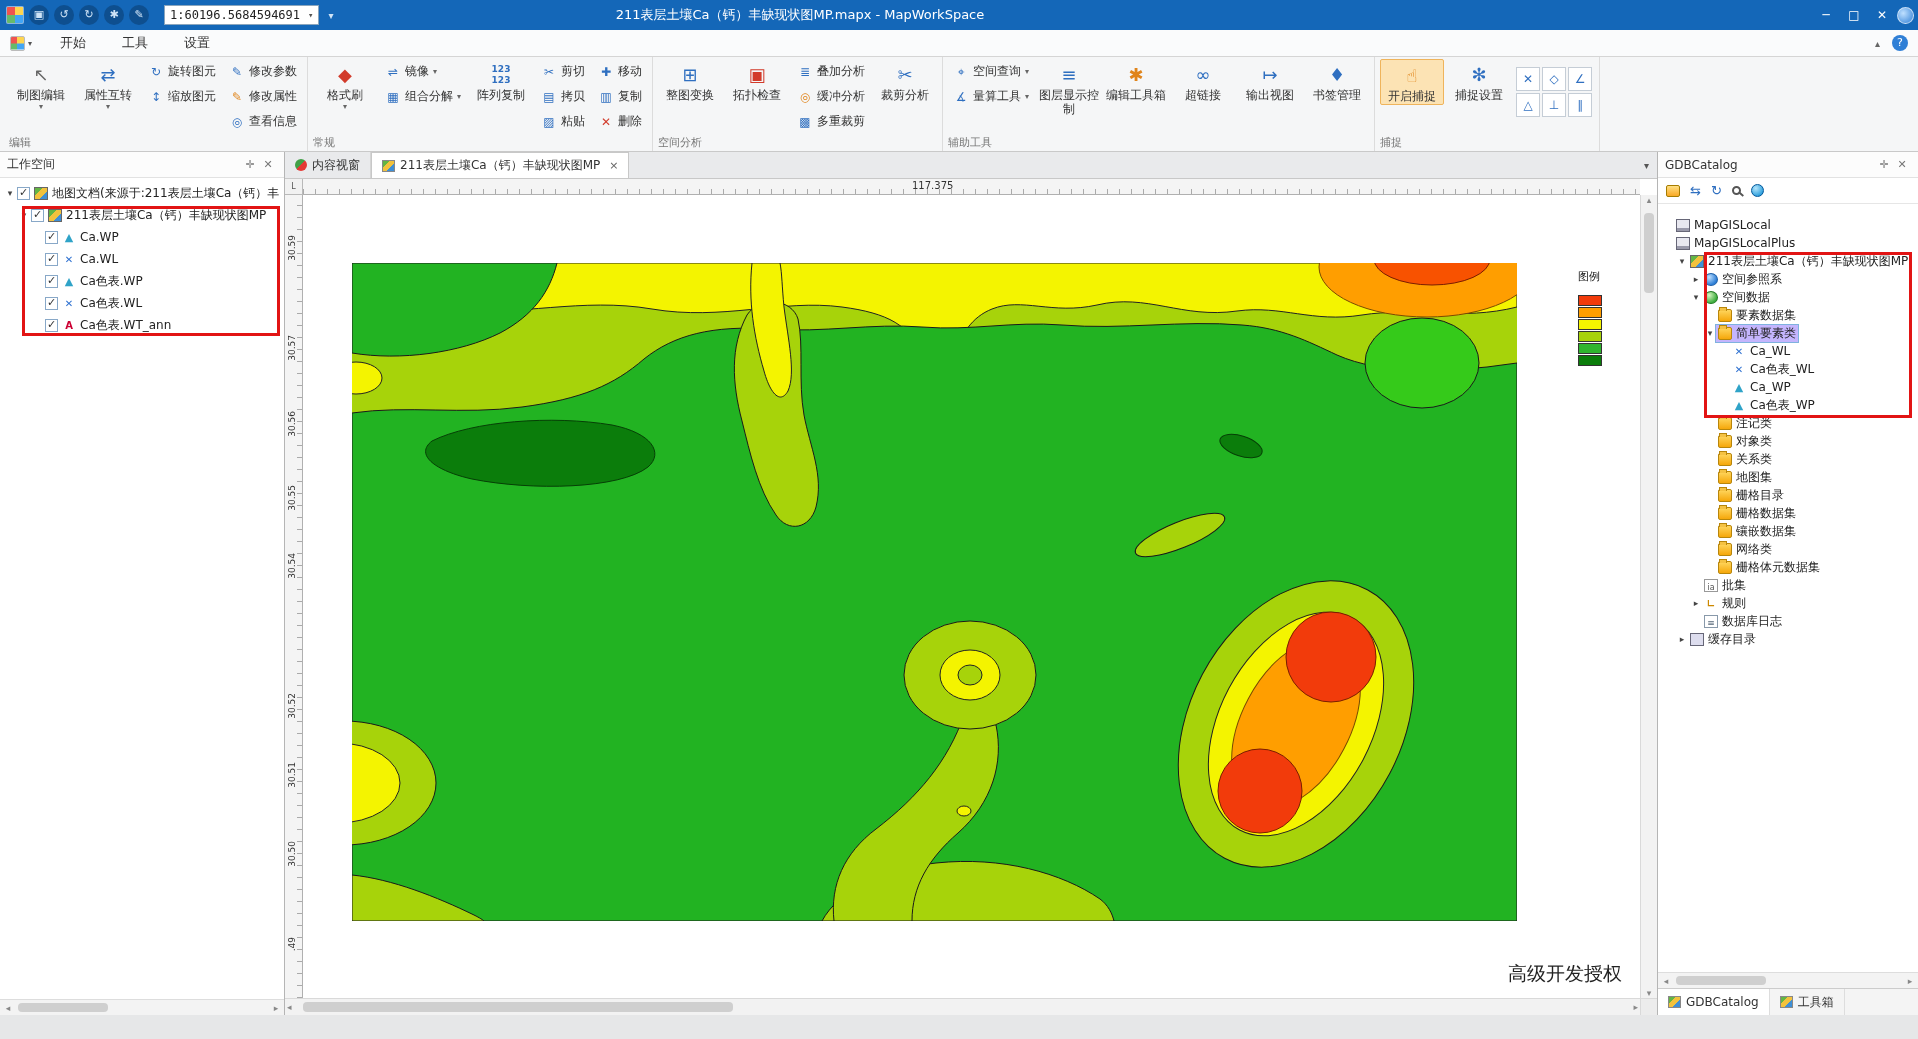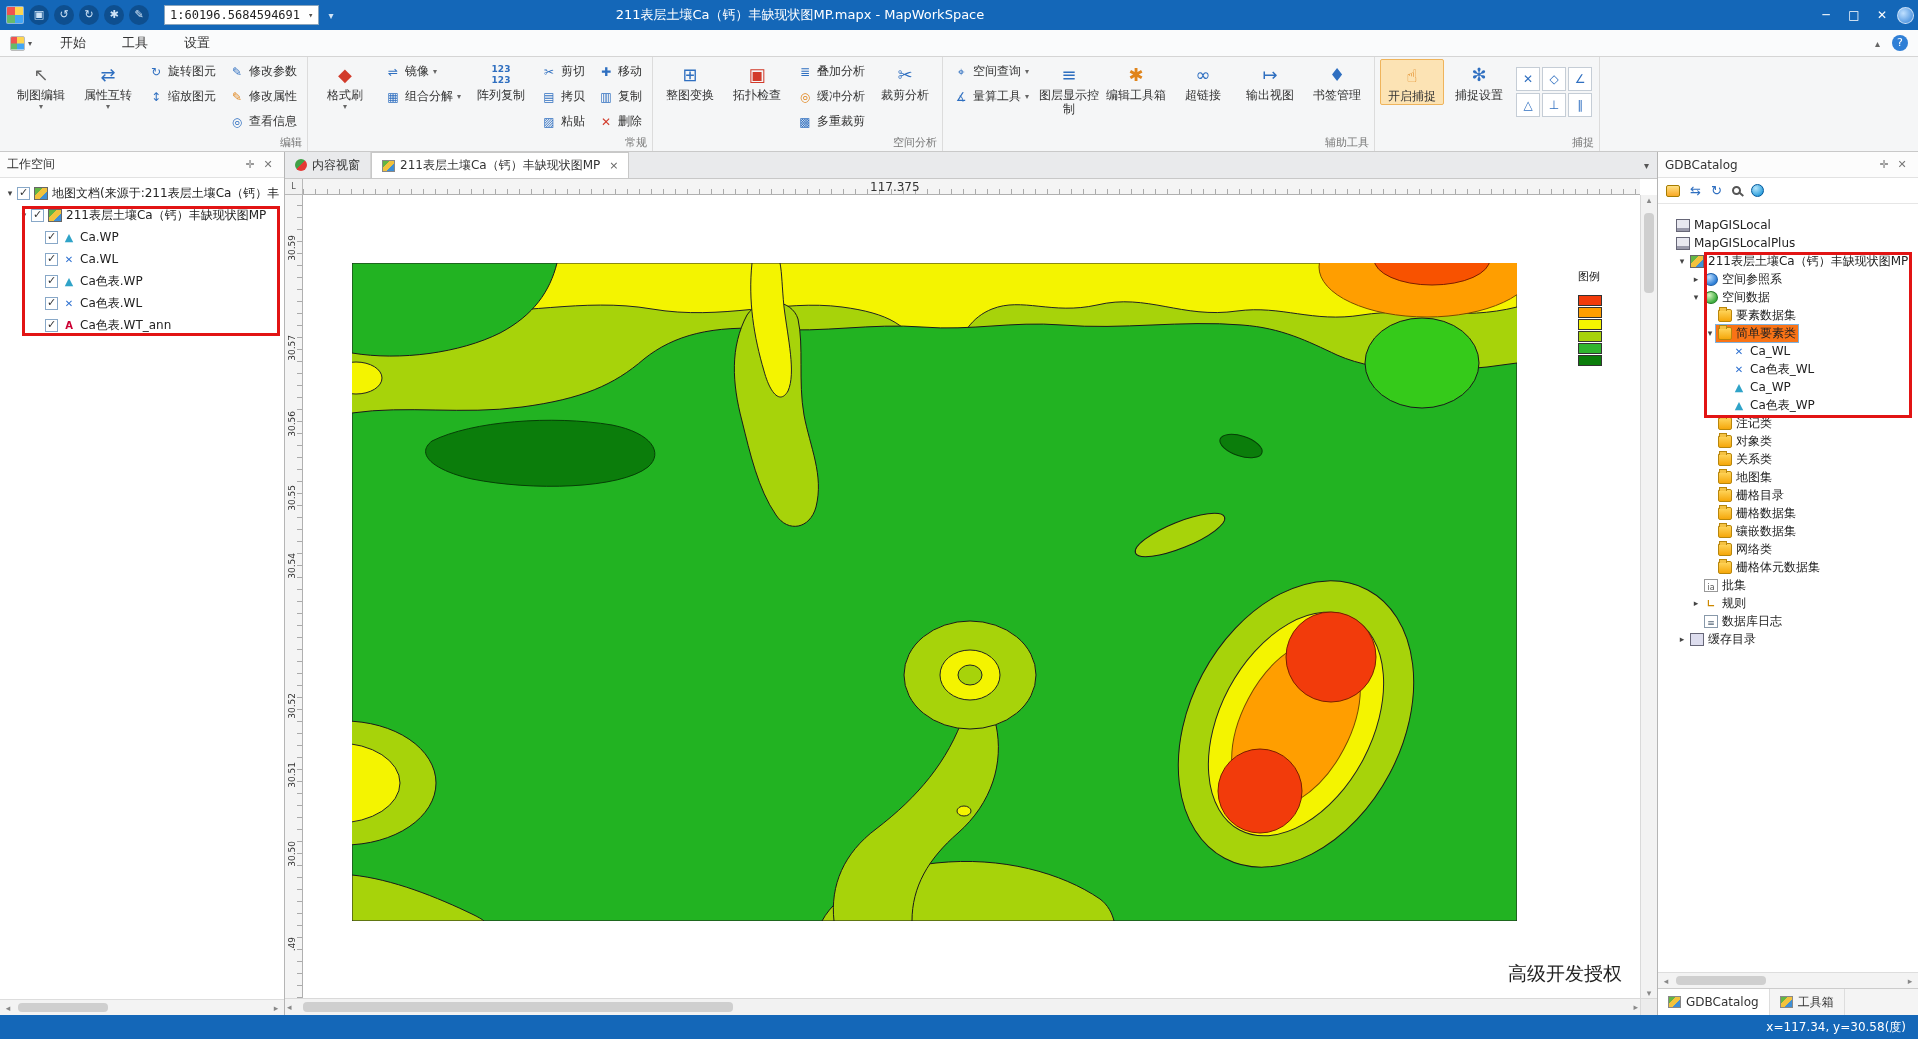--- a/index.html
+++ b/index.html
@@ -33,21 +33,21 @@
 .ctabs{position:absolute;left:1353px;top:0;width:404px;height:26px;background:#3E87CE;display:flex}
 .ctab{padding:0 12px;line-height:26px;font-size:12px;color:#fff;white-space:nowrap}
 .ctab.active{background:#fff;color:#1a1a1a}
 .trright{position:absolute;right:10px;top:0;height:26px;display:flex;align-items:center;gap:12px}
 .collapsebtn{color:#666;font-size:10px}
 .helpbtn{width:16px;height:16px;border-radius:50%;background:#2f7fd6;color:#fff;font-size:11px;line-height:16px;text-align:center}
 
 .ribbon{position:absolute;left:0;top:57px;width:100%;height:95px;background:#f5f6f7;border-bottom:1px solid #c9c9c9;display:flex;align-items:stretch;padding-left:4px}
 .rgroup{display:flex;flex-direction:column;border-right:1px solid #dcdcdc;padding:2px 5px 0}
 .rgbody{display:flex;align-items:flex-start;gap:3px;flex:1}
-.rglabel{height:16px;line-height:16px;font-size:11px;color:#777;text-align:right}
+.rglabel{height:16px;line-height:16px;font-size:11px;color:#777;text-align:left}
 .rbl{width:64px;display:flex;flex-direction:column;align-items:center;padding:3px 1px 1px;border-radius:2px;font-size:12px;color:#333;text-align:center;line-height:14px}
 .rbl .ric{width:30px;height:26px;font-size:18px;line-height:26px;color:#2f6fc0;text-align:center;white-space:pre}
 .rbl .caret{font-size:8px;color:#666;height:9px;line-height:9px}
 .rcol{display:flex;flex-direction:column}
 .rbs{display:flex;align-items:center;height:25px;padding:0 5px;font-size:12px;color:#333;gap:4px;white-space:nowrap}
 .rbs .rics{width:16px;font-size:12px;color:#2f6fc0;text-align:center}
 .rbs .scaret{font-size:8px;color:#666}
 .ric.array{font-size:9px;line-height:11px;font-weight:bold;padding-top:2px}
 .red{color:#d23b2b!important}
 .org{color:#e0841a!important}
@@ -64,21 +64,21 @@
 .pico{width:18px;text-align:center;color:#777;font-size:11px}
 .ptree{flex:1;overflow:hidden;padding-top:4px;position:relative}
 .trow{display:flex;align-items:center;white-space:nowrap;padding-left:4px}
 .trow.ws{height:22px}
 .trow.cat{height:18px}
 .exp{width:12px;text-align:center;color:#444;font-size:9px;flex:none}
 .cbx{width:13px;height:13px;border:1px solid #88a8c8;background:#fff;margin:0 4px 0 1px;flex:none;position:relative}
 .cbx.checked::after{content:"✓";position:absolute;left:1px;top:-2px;font-size:11px;color:#333}
 .tlabel{color:#222}
 .row-core{display:flex;align-items:center;padding:0 2px}
-.trow.selected .row-core{background:#f97316;outline:1px solid #7FB2DE}
+.trow.selected .row-core{background:#c4b5fd;outline:1px solid #7FB2DE}
 .pscroll{height:16px;border-top:1px solid #ddd;background:#f3f3f3;display:flex;align-items:center;position:relative;flex:none}
 .sarrow{width:16px;text-align:center;color:#888;font-size:9px}
 .sthumb-h{position:absolute;left:18px;width:90px;top:3px;bottom:3px;background:#cfcfcf;border-radius:4px}
 
 .tico{width:14px;height:13px;display:inline-block;margin-right:4px;flex:none;position:relative;font-size:10px;line-height:13px;text-align:center}
 .tico.folder{background:linear-gradient(#FFD65E,#F5A70A);border:1px solid #B8860B;border-radius:2px}
 .tico.folder::before{content:"";position:absolute;top:-3px;left:0;width:6px;height:3px;background:#F5C243;border:1px solid #B8860B;border-bottom:none}
 .tico.server{background:#e8e8f0;border:1px solid #667;box-shadow:inset 0 -3px 0 #99a}
 .tico.gdb,.tico.mapicon,.tico.mapdoc{background:linear-gradient(135deg,#63b544 33%,#f2c23d 33% 66%,#3f8fd6 66%);border:1px solid #666}
 .tico.globeb{border-radius:50%;background:radial-gradient(circle at 35% 30%,#bfe0ff,#2f7fd6 70%);border:1px solid #1c5ea8}
@@ -97,21 +97,21 @@
 .dtabs{position:absolute;left:0;top:0;right:0;height:27px;background:#E9EAEC;border-bottom:1px solid #c8c8c8;display:flex;align-items:flex-end}
 .dtab{height:26px;display:flex;align-items:center;padding:0 10px;font-size:12px;color:#333;gap:5px;border-right:1px solid #d5d5d5;white-space:nowrap}
 .dtab.active{background:#fff;border:1px solid #c8c8c8;border-bottom:none}
 .sphere{width:12px;height:12px;border-radius:50%;background:linear-gradient(135deg,#43a047 50%,#e53935 50%);flex:none}
 .mapico{width:13px;height:12px;background:linear-gradient(135deg,#63b544 33%,#f2c23d 33% 66%,#3f8fd6 66%);border:1px solid #888;flex:none}
 .tclose{color:#666;font-size:11px;margin-left:4px}
 .endcaret{margin-left:auto;margin-right:8px;color:#555;font-size:10px;align-self:center}
 .rulerL{position:absolute;left:0;top:27px;width:18px;height:16px;background:#f1f1f1;border-right:1px solid #b9b9b9;border-bottom:1px solid #b9b9b9;font-size:8px;color:#555;text-align:center;line-height:16px}
 .hruler{position:absolute;left:18px;right:17px;top:27px;height:16px;background:#f4f4f4;border-bottom:1px solid #b0b0b0;
   background-image:repeating-linear-gradient(90deg,#aaa 0 1px,transparent 1px 12px);background-size:100% 5px;background-position:0 100%;background-repeat:no-repeat}
-.hrlabel{position:absolute;left:567px;top:1px;font-size:12px;color:#333}
+.hrlabel{position:absolute;left:609px;top:1px;font-size:10px;color:#333}
 .vruler{position:absolute;left:0;top:43px;bottom:17px;width:18px;background:#f4f4f4;border-right:1px solid #b0b0b0;
   background-image:repeating-linear-gradient(0deg,#aaa 0 1px,transparent 1px 12px);background-size:5px 100%;background-position:100% 0;background-repeat:no-repeat}
 .vrlabel{position:absolute;left:2px;writing-mode:vertical-rl;transform:rotate(180deg);font-size:9px;color:#333}
 .canvas{position:absolute;left:18px;top:43px;right:17px;bottom:17px;background:#fff;overflow:hidden}
 .mapsvg{position:absolute;left:49px;top:68px;width:1165px;height:658px}
 .legend{position:absolute;left:1275px;top:74px;width:46px}
 .legend-title{font-size:11px;color:#111;margin-bottom:11px}
 .lswatch{width:24px;height:11px;border:1px solid #333;margin-bottom:1px}
 .license{position:absolute;left:1205px;top:766px;font-size:19px;color:#222;white-space:nowrap}
 .vscroll{position:absolute;right:0;top:43px;bottom:17px;width:17px;background:#f2f2f2;border-left:1px solid #d9d9d9}
@@ -807,17 +807,14 @@
             <span>工具箱</span>
           </div>
         </div>
     </div>
 
   </div>
 
   <div class="redbox" id="redbox-ws"></div>
   <div class="redbox" id="redbox-cat"></div>
 
-  <div class="statusbar">
-    <span>x=117.34, y=30.58(度)</span>
-  </div>
 
 </div>
 
 </body></html>

